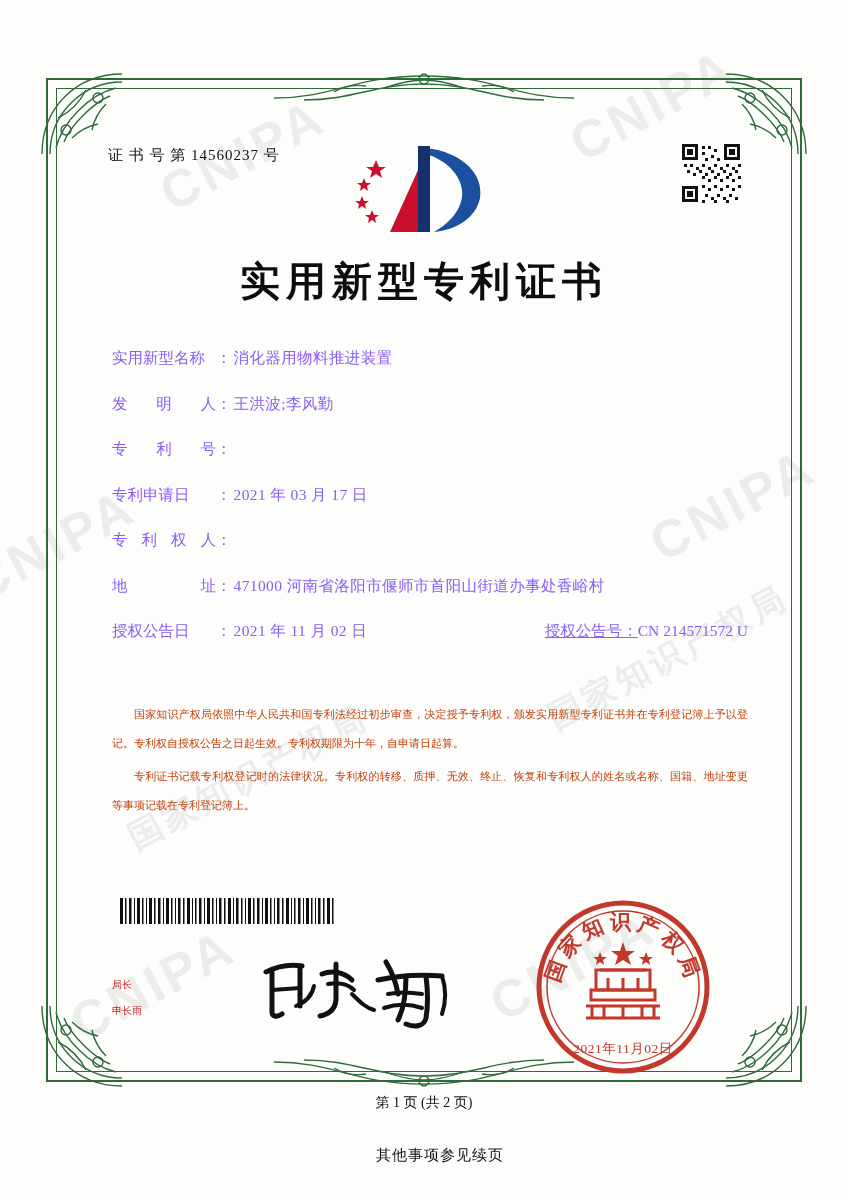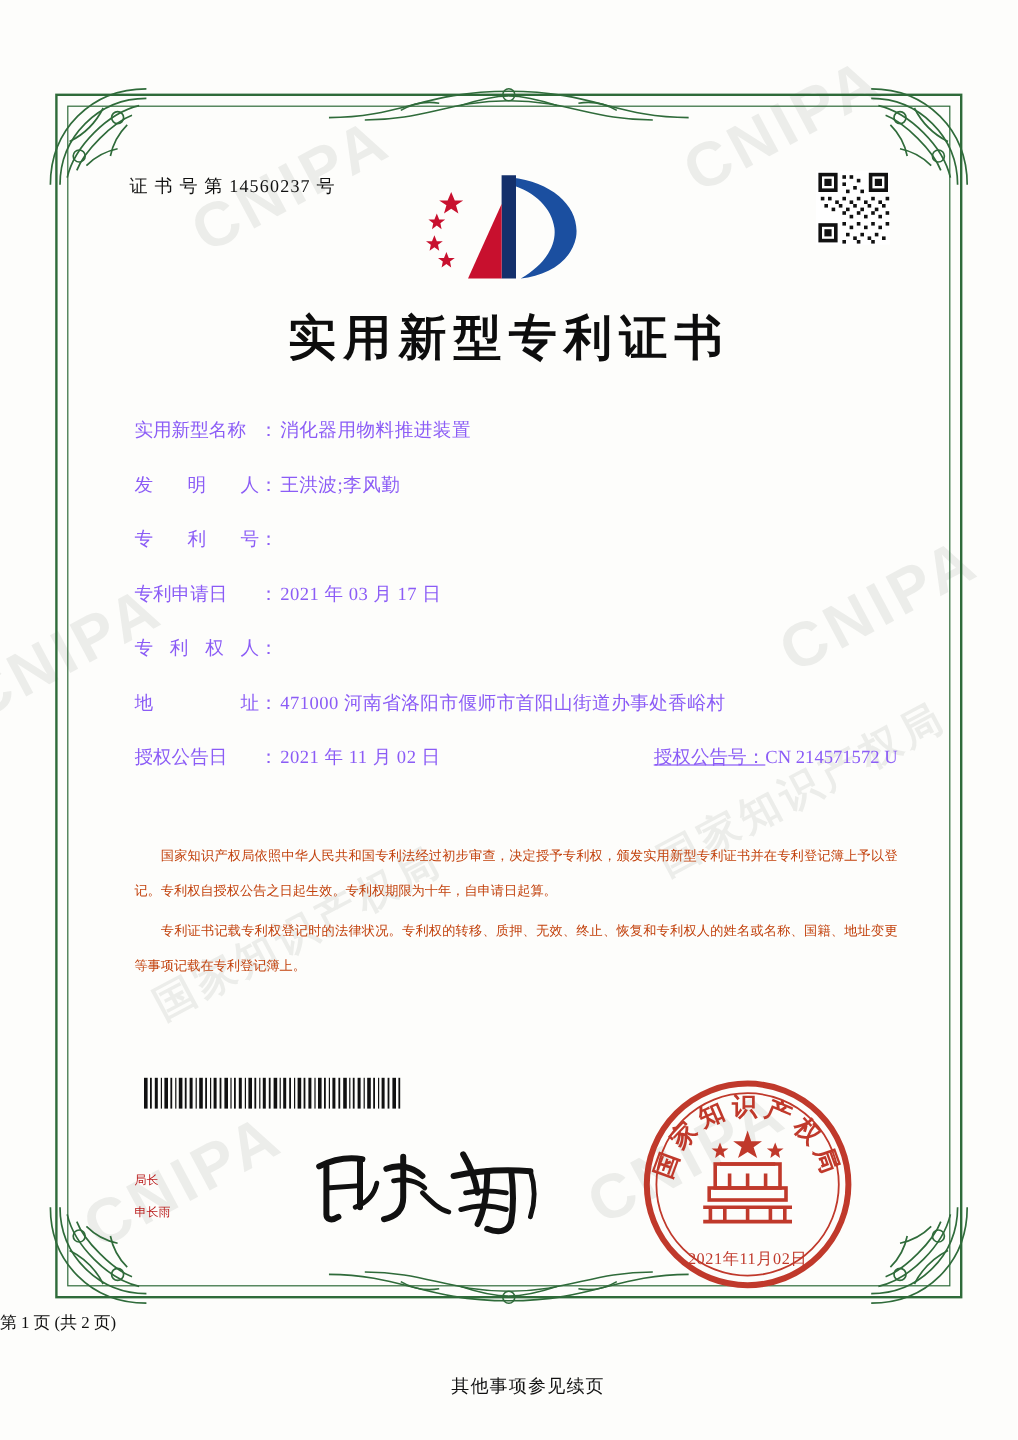--- a/index.html
+++ b/index.html
@@ -217,21 +217,21 @@
     text-align: center;
     font-size: 13.5px;
     color: #c0392b;
     letter-spacing: 0.5px;
   }
 
   .page-num {
     position: absolute;
     left: 0; right: 0;
     top: 1094px;
-    text-align: left;
+    text-align: center;
     font-size: 14px;
     color: #111;
   }
 
   .footer-note {
     position: absolute;
     left: 0; right: 0;
     top: 1146px;
     text-align: center;
     font-size: 15px;

